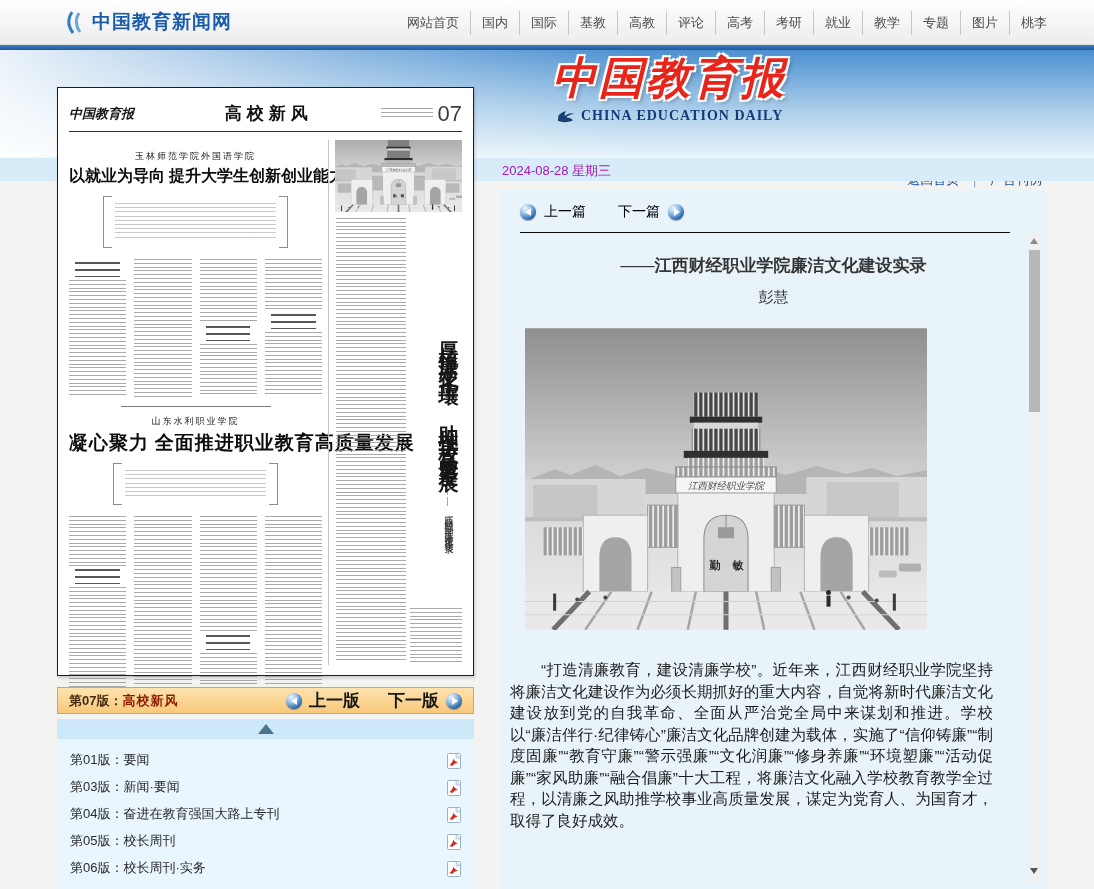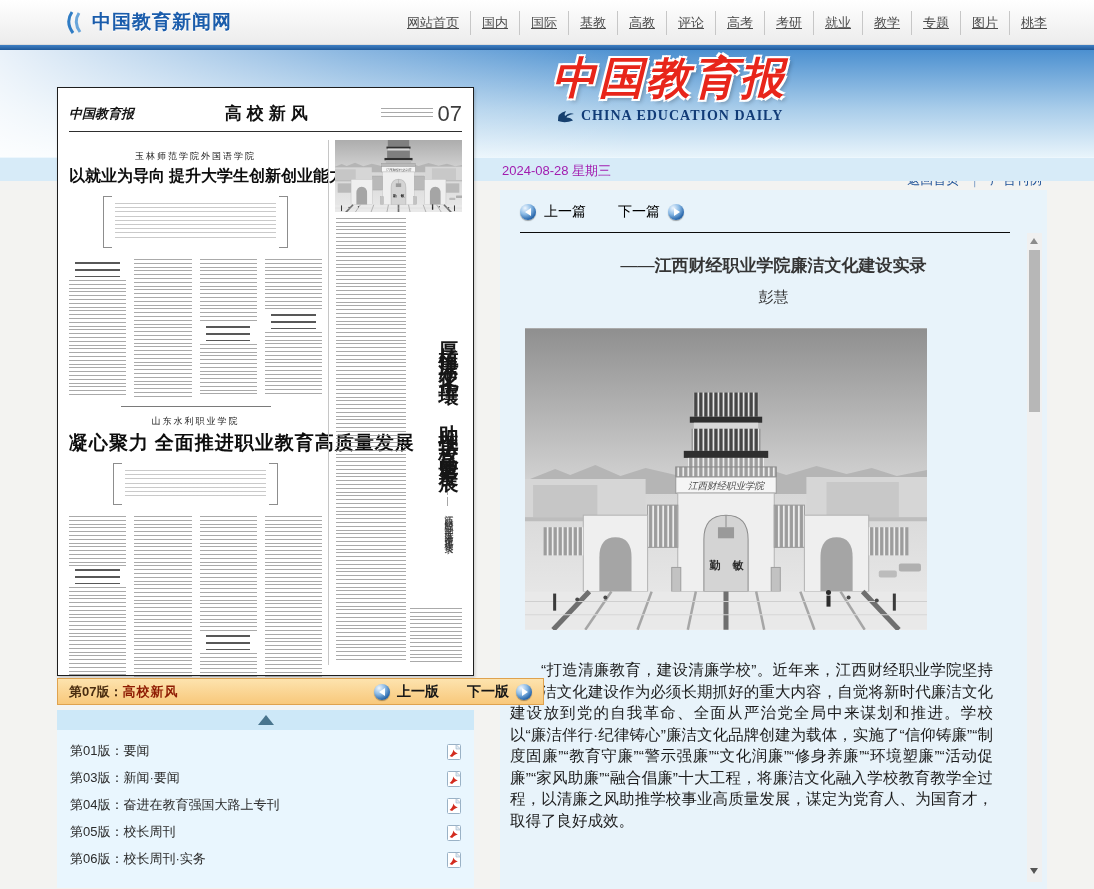--- a/index.html
+++ b/index.html
@@ -9,21 +9,21 @@
             background:#f3f3f1; margin:0 auto; }
 
   
   .top { position:absolute; left:0; top:0; right:0; height:45px;
          background:linear-gradient(#ffffff,#ececec); border-bottom:1px solid #dcdcdc; }
   .logo { position:absolute; left:64px; top:9px; display:flex; align-items:center; gap:7px; cursor:pointer; }
   .logo-text { font-size:19px; font-weight:bold; color:#1a5cab; letter-spacing:1px;
                text-shadow:0 1px 0 rgba(255,255,255,.9); }
   .nav { position:absolute; right:36px; top:0; height:45px; display:flex; align-items:center;
          font-size:13px; color:#4c4c4c; list-style:none; }
-  .nav li { padding:3px 11px; cursor:pointer; white-space:nowrap;text-decoration:underline; }
+  .nav li { padding:3px 11px; cursor:pointer; white-space:nowrap; }
   .nav li + li { border-left:1px solid #c7c7c7; }
 
   .bluebar { position:absolute; left:0; top:45px; right:0; height:5px;
              background:linear-gradient(#3f80c4,#1f5898); }
 
   
   .mast { position:absolute; left:0; top:50px; right:0; height:107px;
           background:
             linear-gradient(to right, rgba(255,255,255,.88) 0%, rgba(255,255,255,.35) 32%, rgba(255,255,255,0) 58%),
             linear-gradient(#4c90d0 0%, #a9cdea 55%, #e8f4fb 100%); }
@@ -91,27 +91,27 @@
   .feat-mid { position:absolute; left:7px; right:0; top:76px; bottom:0; }
   .feat-tiny { position:absolute; left:0; top:2px; width:70px; bottom:2px; }
   .feat-vert { position:absolute; right:0; top:110px; height:272px;
                writing-mode:vertical-rl; font-family:"Liberation Serif",serif;
                font-weight:bold; font-size:20px; letter-spacing:6px; color:#161616; line-height:1.32; }
   .feat-vert .fv2 { padding-top:24px; }
   .feat-vert .fv-sub { font-size:9px; font-weight:normal; letter-spacing:2px; padding-top:12px; color:#333; }
   .feat-tail { position:absolute; left:74px; right:0; top:392px; bottom:2px; }
 
   
-  .page-bar { position:relative; margin-top:2px; width:487px; height:27px;
+  .page-bar { position:relative; margin-top:11px; width:417px; height:27px;
               background:linear-gradient(#fde3ae,#f8c87b); border:1px solid #dfa24e;
               display:flex; align-items:center; padding:0 11px; }
   .pb-prefix { font-size:13px; font-weight:bold; color:#4a2d10; }
   .pb-name { font-size:13px; font-weight:bold; color:#8f1d04; letter-spacing:1px; }
   .pb-nav { margin-left:auto; display:flex; align-items:center; gap:7px;
-            font-size:14px; font-weight:bold; color:#161616; }
+            font-size:17px; font-weight:bold; color:#161616; }
   .pb-nav .gap { width:14px; }
   .pb-nav span { cursor:pointer; }
 
   .scroll-strip { position:relative; margin-top:5px; width:417px; height:20px; background:#cde8f8; cursor:pointer; }
   .tri-up { position:absolute; left:50%; top:5px; margin-left:-8px; width:0; height:0;
             border-left:8px solid transparent; border-right:8px solid transparent;
             border-bottom:10px solid #49758e; }
 
   .editions { width:417px; background:#e9f6fe; list-style:none; padding:3px 0 20px; }
   .ed-row { display:flex; align-items:flex-end; height:27px; padding:0 13px;

